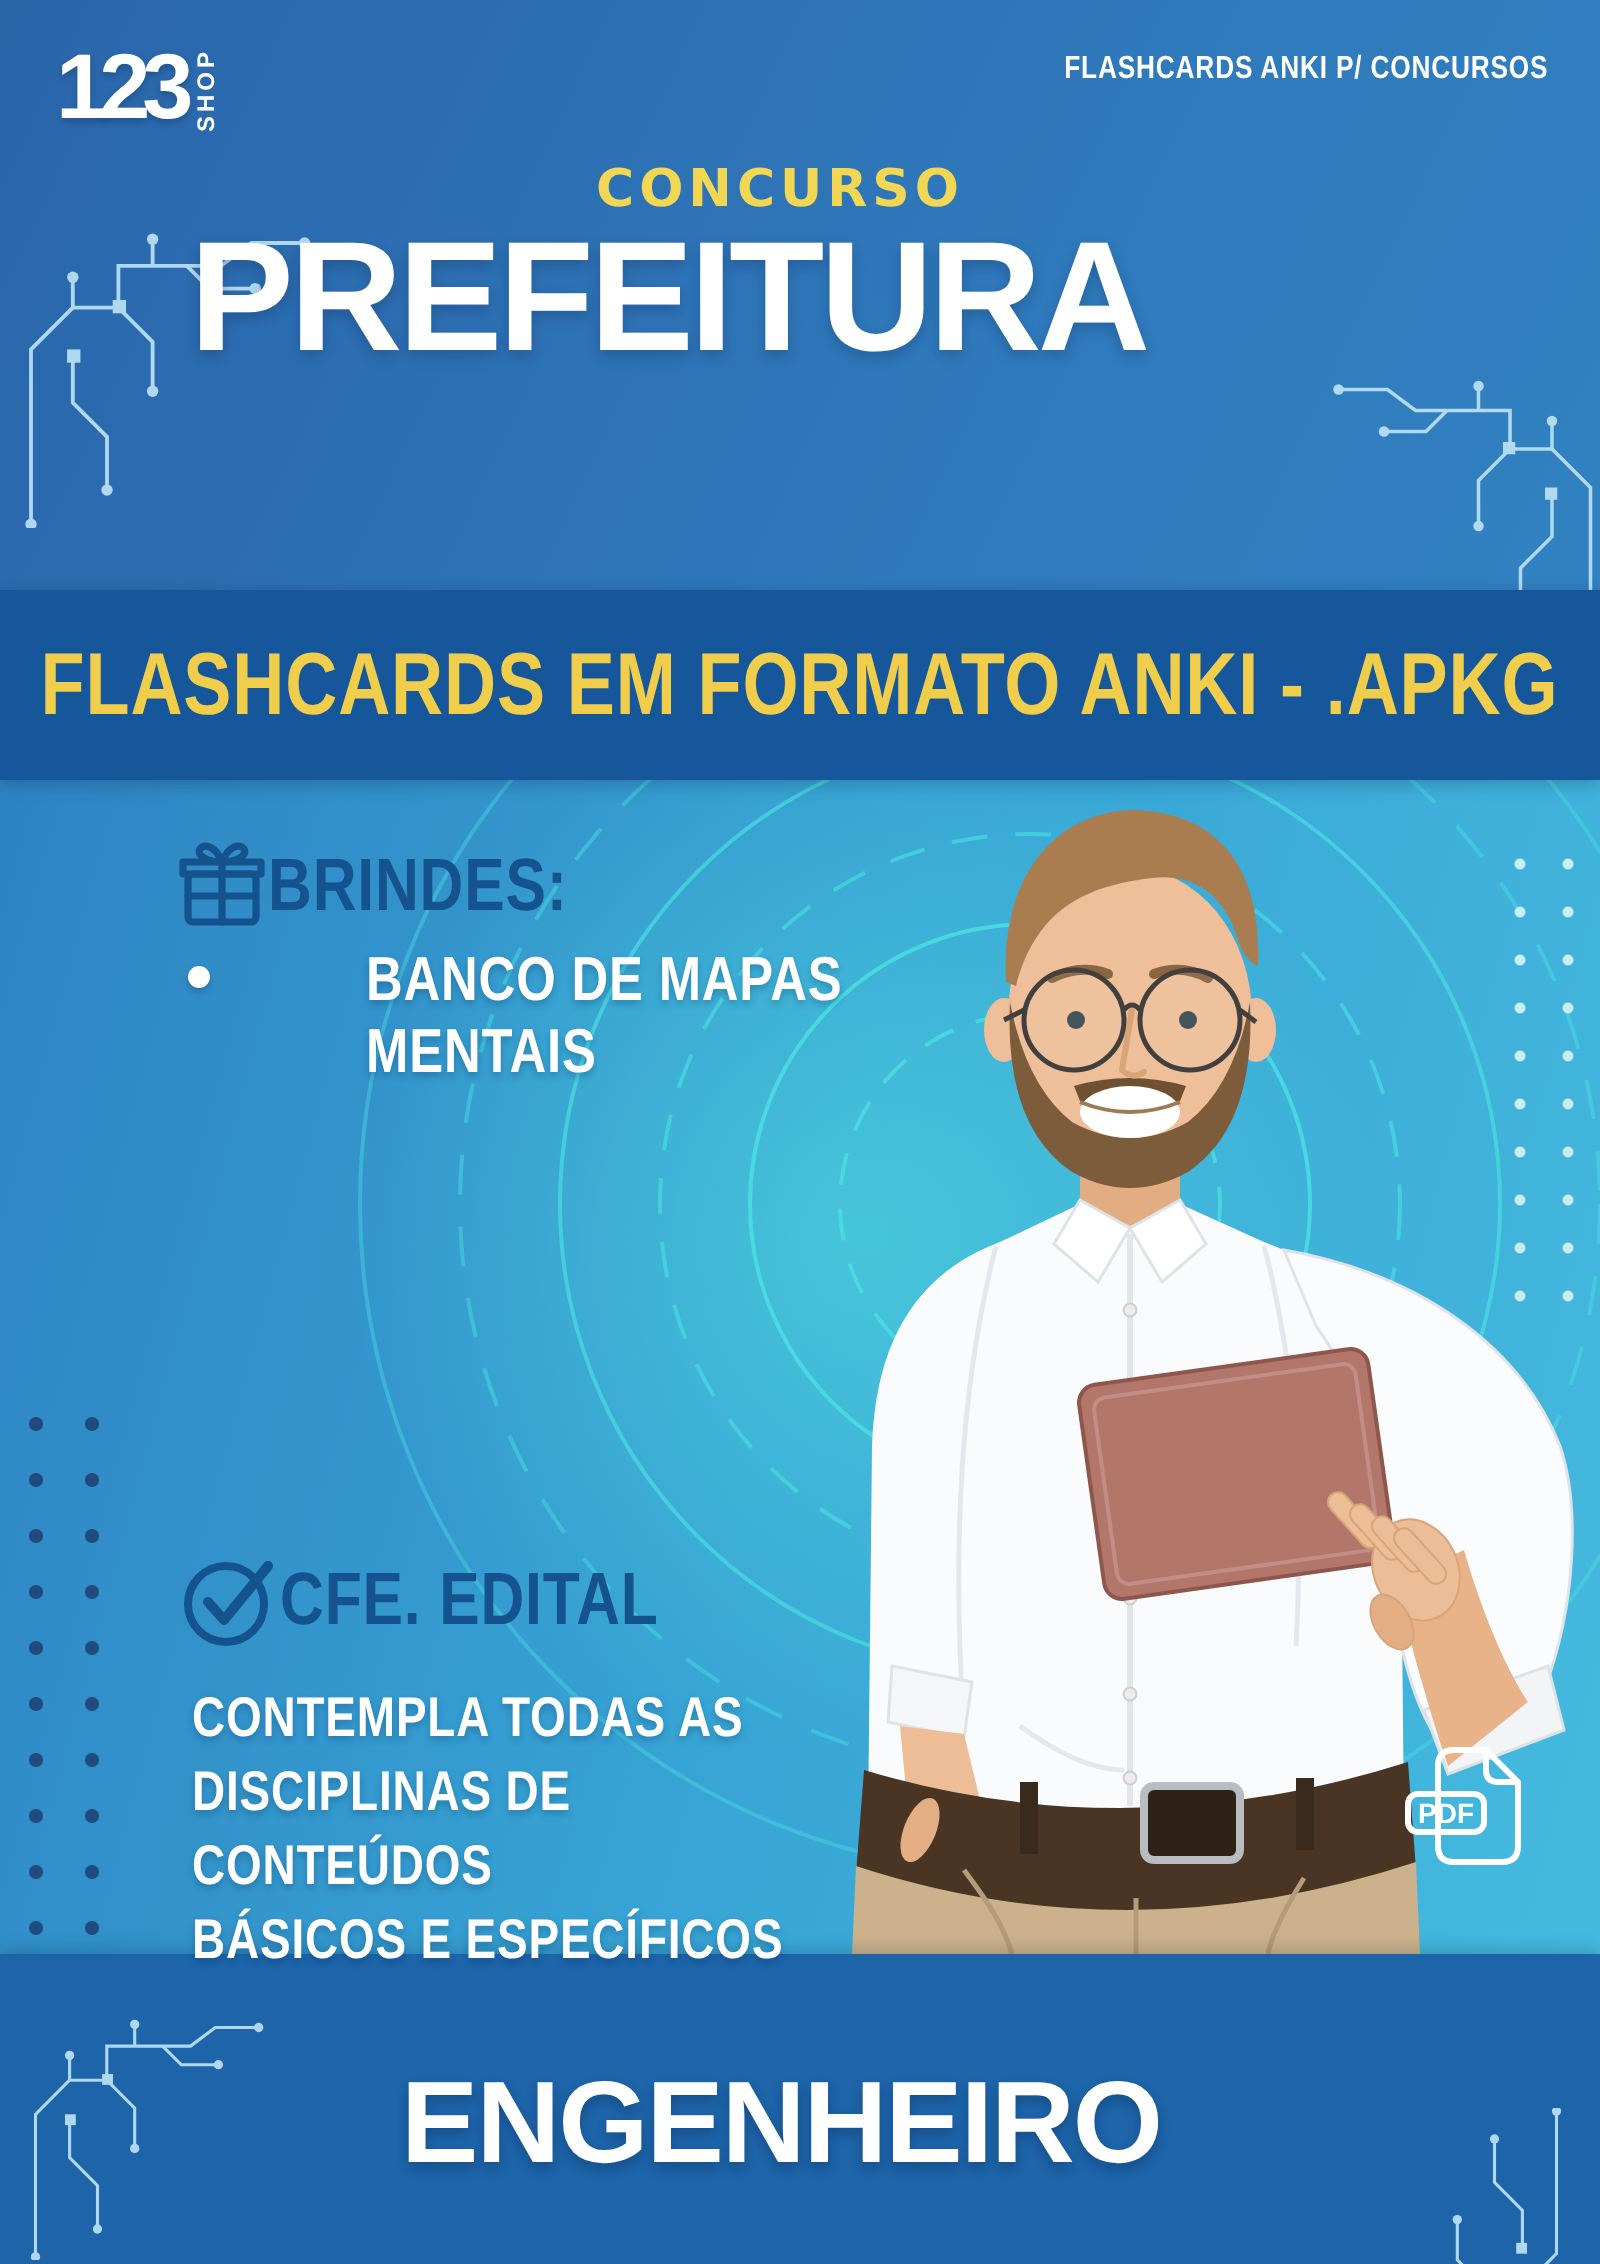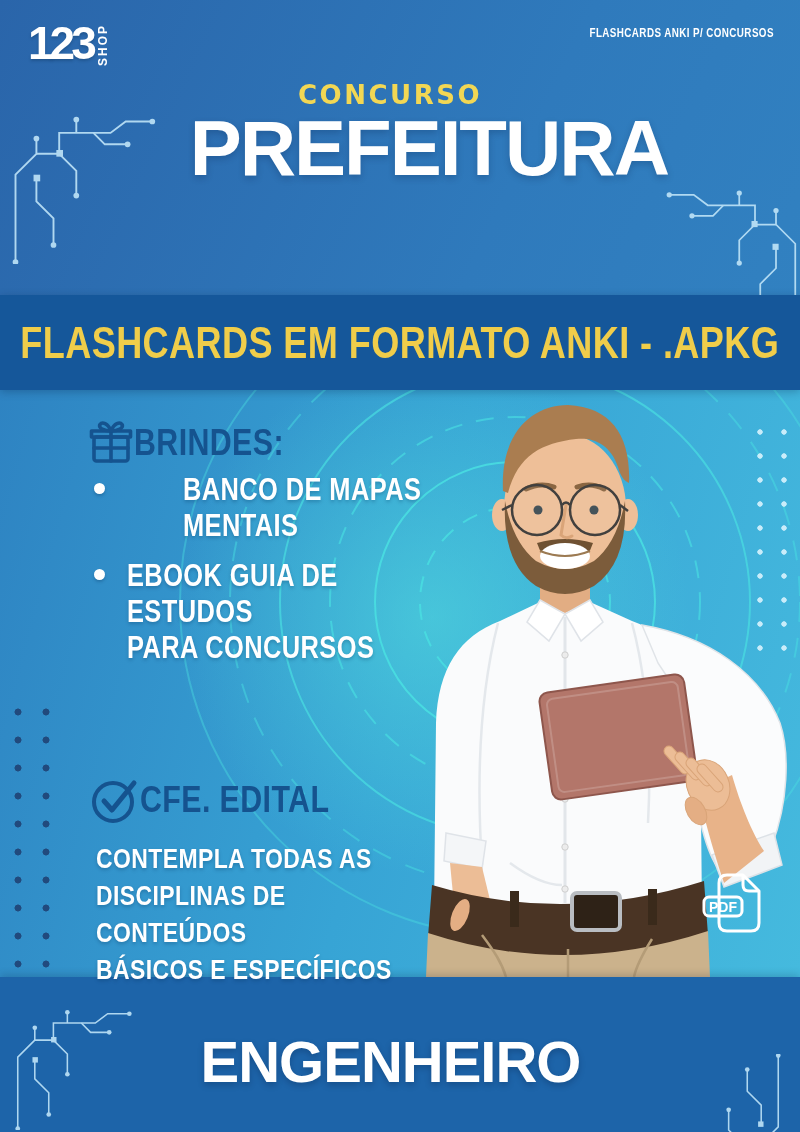--- a/index.html
+++ b/index.html
@@ -24,29 +24,29 @@
   .c-tl{left:6px;top:112px;width:152px;height:152px;}
   .c-r{left:664px;top:186px;width:140px;height:140px;transform:scaleX(-1);}
   .c-bl{left:10px;top:1006px;width:124px;height:124px;}
   .c-br{left:662px;top:1054px;width:124px;height:124px;transform:scale(-1,-1);}
   
   .logo{position:absolute;left:28px;top:20px;display:flex;align-items:flex-start;color:#fff;}
   .logo-num{font-size:46px;line-height:46px;font-weight:800;letter-spacing:-4px;
     font-family:"Liberation Sans",sans-serif;text-shadow:0 2px 3px rgba(0,30,60,.25);}
   .logo-shop{writing-mode:vertical-rl;transform:rotate(180deg);font-size:12px;font-weight:700;
     letter-spacing:2px;margin-left:3px;margin-top:4px;}
-  .tagline{position:absolute;right:26px;top:26px;color:#fff;font-weight:700;font-size:12px;
+  .tagline{position:absolute;right:26px;top:26px;color:#fff;font-weight:700;font-size:16px;
     white-space:nowrap;}
   .cond{display:inline-block;transform:scaleX(.82);transform-origin:left center;letter-spacing:.5px;}
   .cond-c{display:inline-block;transform:scaleX(.82);transform-origin:center center;letter-spacing:.5px;}
   .tagline .cond{transform-origin:right center;}
   .kicker{position:absolute;left:0;top:80px;width:780px;text-align:center;
     color:#f2d754;font-family:"DejaVu Sans",sans-serif;font-weight:700;
     font-size:26px;letter-spacing:2.5px;}
-  .title{position:absolute;left:0;top:114px;width:668px;text-align:right;color:#fff;
+  .title{position:absolute;left:0;top:114px;width:668px;text-align:center;color:#fff;
     font-weight:700;font-size:78px;line-height:69px;letter-spacing:-2px;
     text-shadow:0 3px 7px rgba(0,25,60,.22);}
   
   .banner{position:absolute;left:0;top:295px;width:800px;height:95px;background:#15579a;
     display:flex;align-items:center;justify-content:center;box-shadow:0 2px 8px rgba(0,20,50,.25);}
   .banner-text{color:#f0cd4a;font-weight:700;font-size:44px;white-space:nowrap;}
   
   .lcol-head{position:absolute;display:flex;align-items:center;color:#15538f;}
   .brindes-head{left:88px;top:420px;}
   .brindes-head .h-txt{font-size:37px;font-weight:700;}
@@ -250,25 +250,20 @@
       </g>
     </svg>
     <span class="h-txt cond">BRINDES:</span>
   </div>
   <ul class="bullets">
     <li>
       <span class="bullet-dot"></span>
       <span class="bullet-text pre cond">BANCO DE MAPAS
 MENTAIS</span>
     </li>
-    <li>
-      <span class="bullet-dot"></span>
-      <span class="bullet-text pre cond">EBOOK GUIA DE ESTUDOS
-PARA CONCURSOS</span>
-    </li>
   </ul>
 
   <div class="lcol-head edital-head">
     <svg width="50" height="50" viewBox="0 0 50 50">
       <circle cx="23" cy="27" r="19" fill="none" stroke="#15538f" stroke-width="4"></circle>
       <path d="M14 26 L22 35 L44 8" fill="none" stroke="#15538f" stroke-width="5" stroke-linecap="round" stroke-linejoin="round"></path>
     </svg>
     <span class="h-txt cond">CFE. EDITAL</span>
   </div>
   <div class="edital-text pre cond">CONTEMPLA TODAS AS

